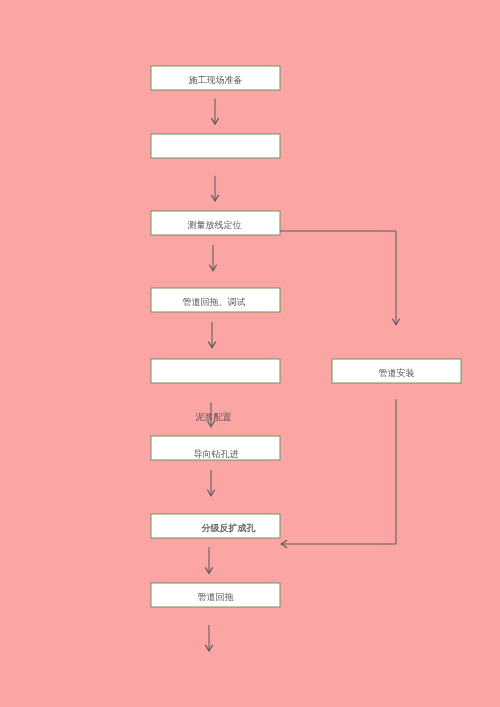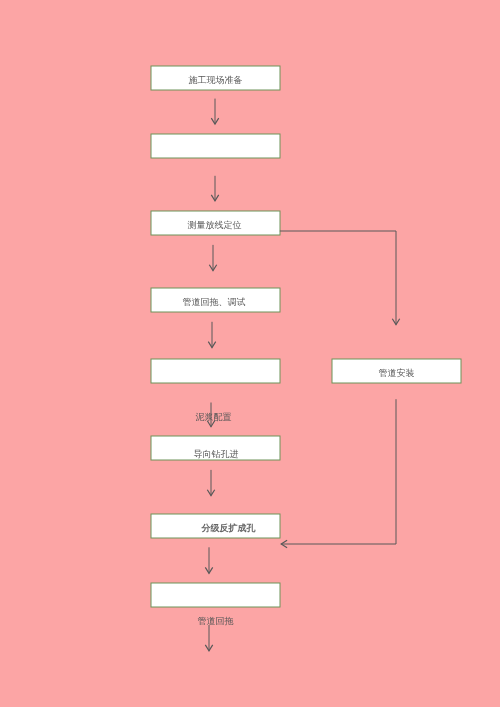--- a/index.html
+++ b/index.html
@@ -124,20 +124,20 @@
   </div>
   <div class="node" style="left:151.0px;top:359.0px;width:129.0px;height:40px;margin-top:36px;">
     <span class="node-label" style="left:-2.0px">泥浆配置</span>
   </div>
   <div class="node" style="left:151.0px;top:436.0px;width:129.0px;height:32px;">
     <span class="node-label">导向钻孔进</span>
   </div>
   <div class="node bold" style="left:151.0px;top:514.0px;width:152px;height:24.0px;">
     <span class="node-label" style="left:1.0px">分级反扩成孔</span>
   </div>
-  <div class="node" style="left:151.0px;top:583.0px;width:129.0px;height:24.0px;margin-top:24px;">
+  <div class="node" style="left:151.0px;top:583.0px;width:129.0px;height:24.0px;">
     <span class="node-label">管道回拖</span>
   </div>
   <div class="node" style="left:332.0px;top:359.0px;width:129.0px;height:24.0px;border-radius:6px;">
     <span class="node-label">管道安装</span>
   </div>
 
 </div>
 
 </body></html>

